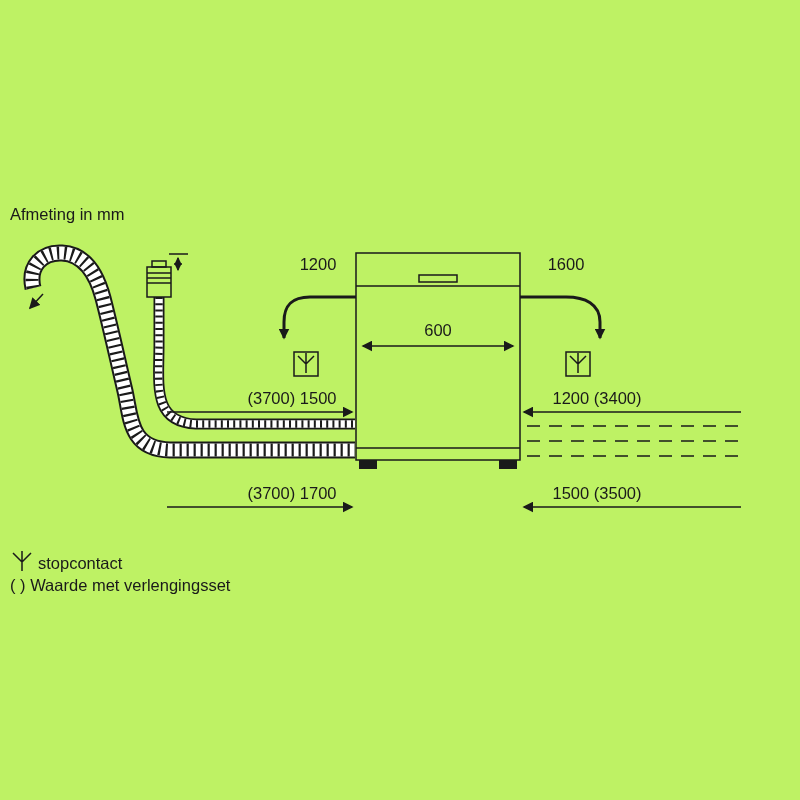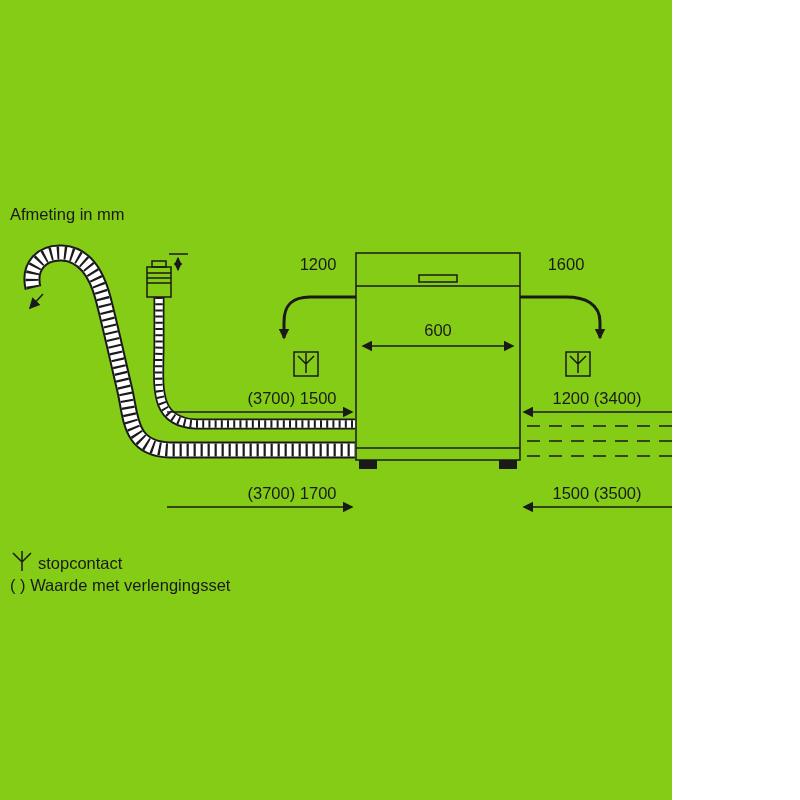--- a/index.html
+++ b/index.html
@@ -2,23 +2,23 @@
 <html><head>
 <meta charset="utf-8">
 <style>
   html, body {
     margin: 0;
     padding: 0;
     background: #ffffff;
   }
   .page {
     position: relative;
-    width: 672px;
+    width: 800px;
     height: 800px;
-    background: #84cc16;
+    background: #bef264;
     overflow: hidden;
   }
   svg text {
     font-family: "Liberation Sans", sans-serif;
     font-size: 16.5px;
     fill: #1a1a1a;
   }
   .ln {
     stroke: #1a1a1a;
     stroke-width: 1.5;

